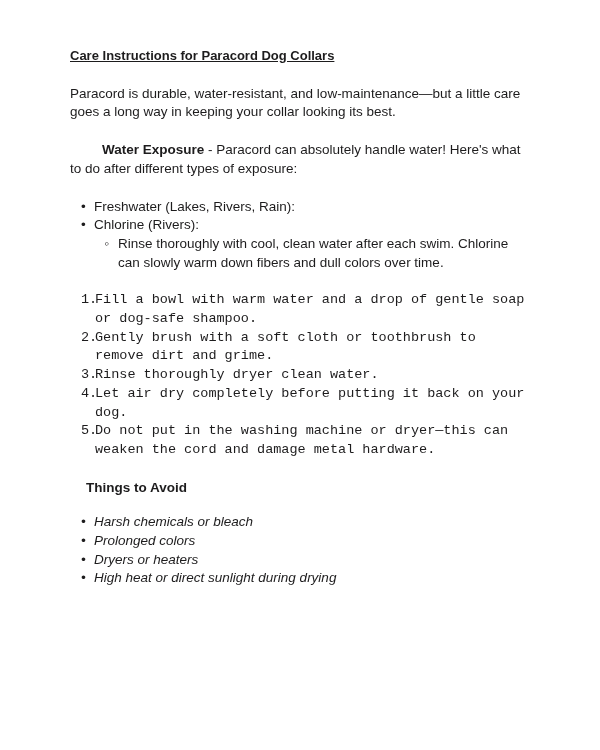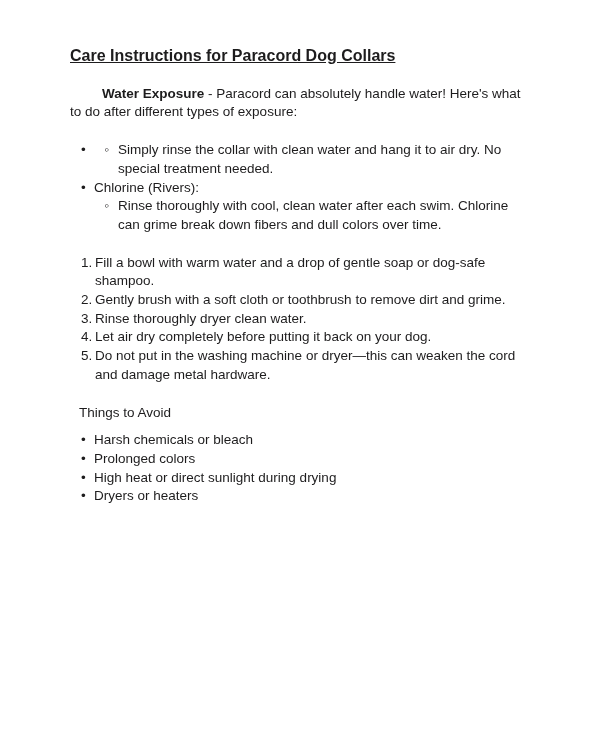--- a/index.html
+++ b/index.html
@@ -13,21 +13,21 @@
     height: 750px;
     padding: 47px 70px 0 70px;
     font-family: "Liberation Sans", sans-serif;
     font-size: 13.5px;
     line-height: 18.7px;
     color: #1d1c1d;
     background: #ffffff;
     overflow: hidden;
   }
   .doc-title {
-    font-size: 16px;
+    font-size: 13px;
     font-weight: 700;
     text-decoration: underline;
     margin: 0 0 19px 0;
   }
   .para {
     margin: 0 0 19px 0;
   }
   .inline-heading {
     font-weight: 700;
     margin-left: 32px;
@@ -56,73 +56,74 @@
   ul.sub-list > li::before {
     content: "\25E6";
     position: absolute;
     left: -14px;
   }
   ol.step-list {
     list-style: none;
     counter-reset: step;
     margin: 0 0 19px 0;
     padding: 0 0 0 25px;
+    font-family: Liberation Mono, monospace;
   }
   ol.step-list > li {
     position: relative;
     counter-increment: step;
   }
   ol.step-list > li::before {
     content: counter(step) ".";
     position: absolute;
     left: -14px;
   }
   .section-heading {
-    font-weight: 400;
-    margin: 9px;
+    font-weight: 700;
+    margin: 16px;
   }
   ul.avoid-list {
     margin-bottom: 16px;
+    font-style: italic;
   }
 </style>
 </head>
 <body>
 
 <div class="page">
 
   <h1 class="doc-title">Care Instructions for Paracord Dog Collars</h1>
 
+  <p class="para">Paracord is durable, water-resistant, and low-maintenance—but a little care goes a long way in keeping your collar looking its best.</p>
 
   <p class="para"><span class="inline-heading">Water Exposure</span><span> - Paracord can absolutely handle water! Here's what to do after different types of exposure:</span></p>
 
   <ul class="bullet-list">
     <li>
-      <ul class="sub-list">
-        <li><span>Simply rinse the collar with clean water and hang it to air dry. No special treatment needed.</span></li>
-      </ul>
+      <span>Freshwater (Lakes, Rivers, Rain):</span>
     </li>
     <li>
       <span>Chlorine (Rivers):</span>
       <ul class="sub-list">
-        <li><span>Rinse thoroughly with cool, clean water after each swim. Chlorine can grime break down fibers and dull colors over time.</span></li>
+        <li><span>Rinse thoroughly with cool, clean water after each swim. Chlorine can slowly warm down fibers and dull colors over time.</span></li>
       </ul>
     </li>
   </ul>
 
 
   <ol class="step-list">
     <li><span>Fill a bowl with warm water and a drop of gentle soap or dog-safe shampoo.</span></li>
     <li><span>Gently brush with a soft cloth or toothbrush to remove dirt and grime.</span></li>
     <li><span>Rinse thoroughly dryer clean water.</span></li>
     <li><span>Let air dry completely before putting it back on your dog.</span></li>
     <li><span>Do not put in the washing machine or dryer—this can weaken the cord and damage metal hardware.</span></li>
   </ol>
 
   <p class="section-heading">Things to Avoid</p>
 
   <ul class="bullet-list avoid-list">
     <li><span>Harsh chemicals or bleach</span></li>
     <li><span>Prolonged colors</span></li>
+    <li><span>Dryers or heaters</span></li>
     <li><span>High heat or direct sunlight during drying</span></li>
-    <li><span>Dryers or heaters</span></li>
   </ul>
 
 </div>
 
 </body></html>

